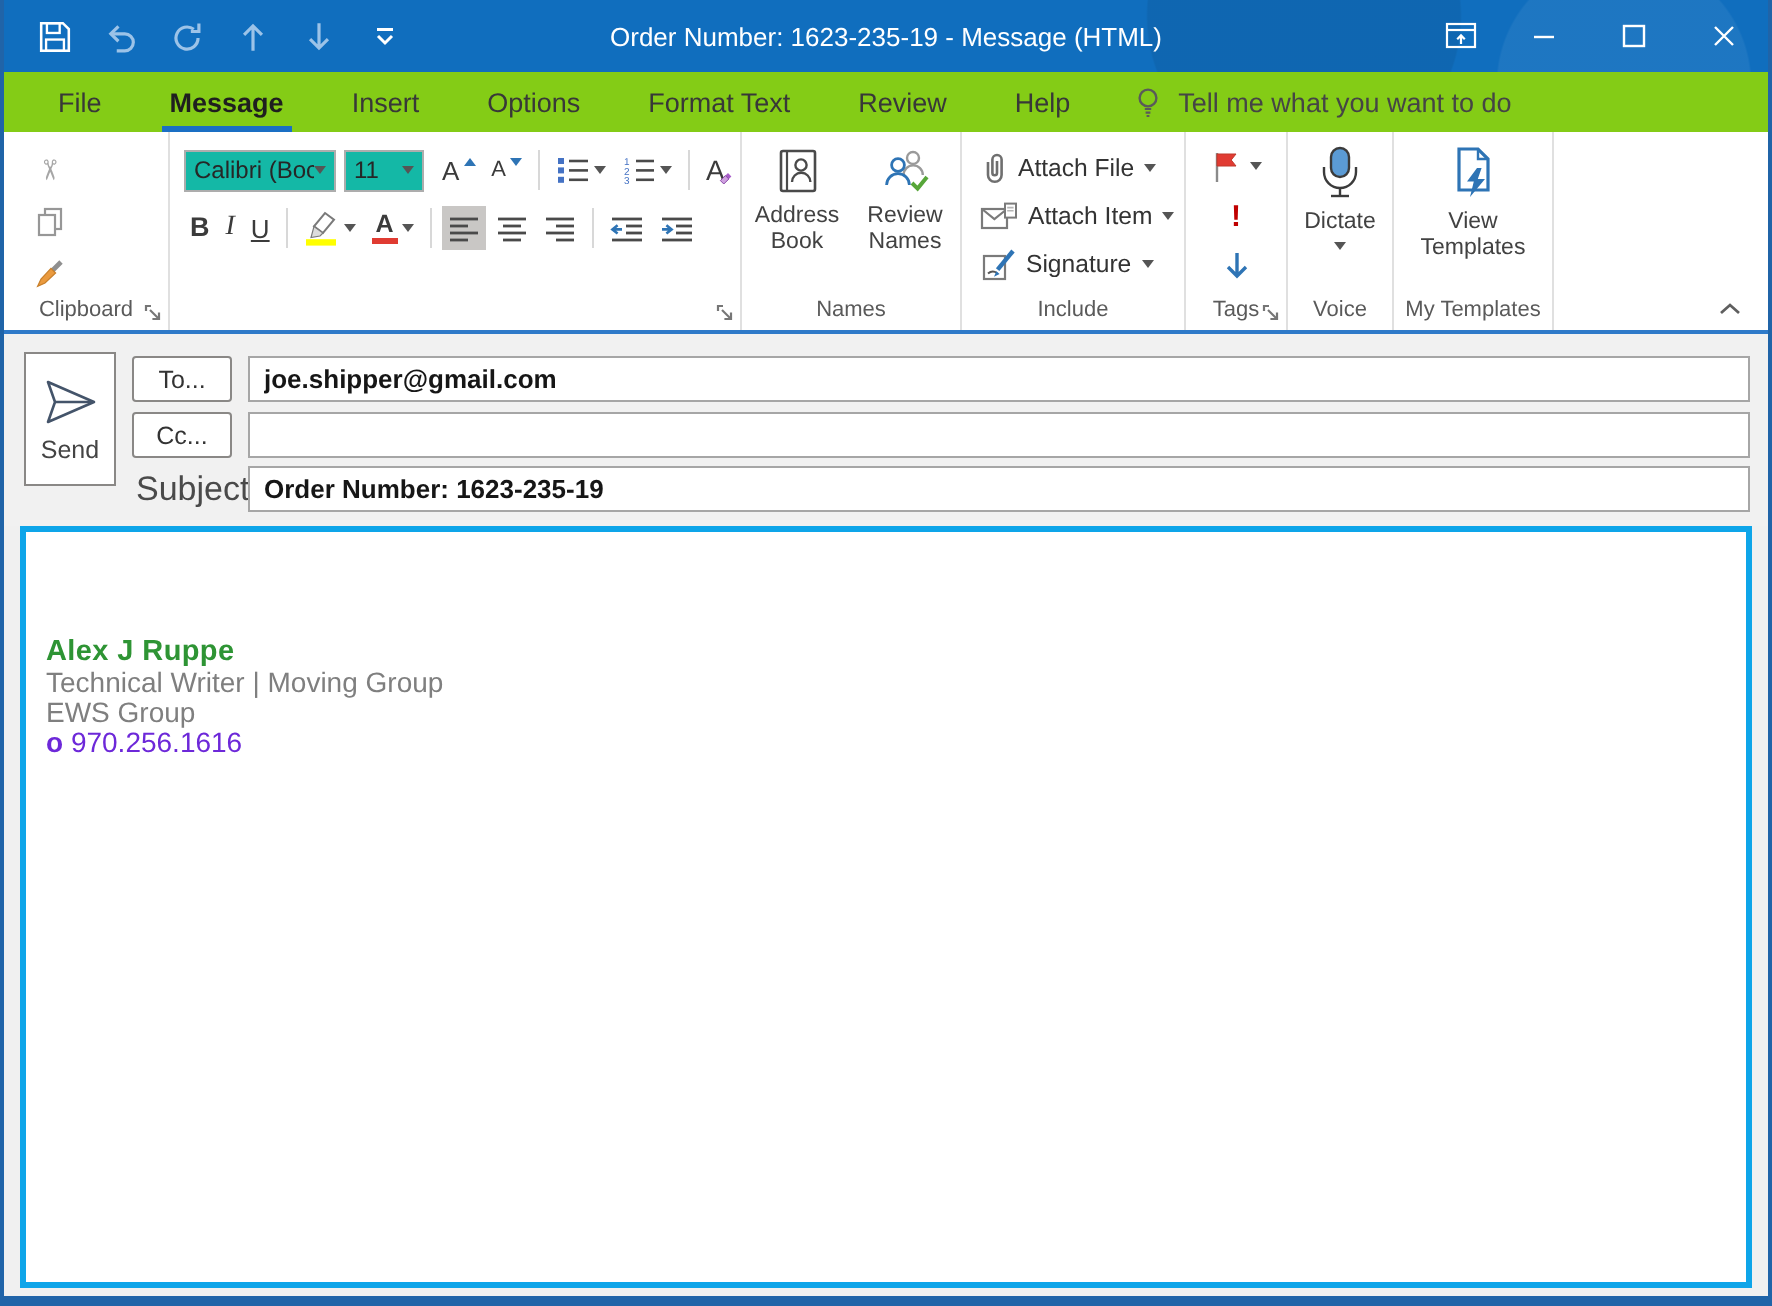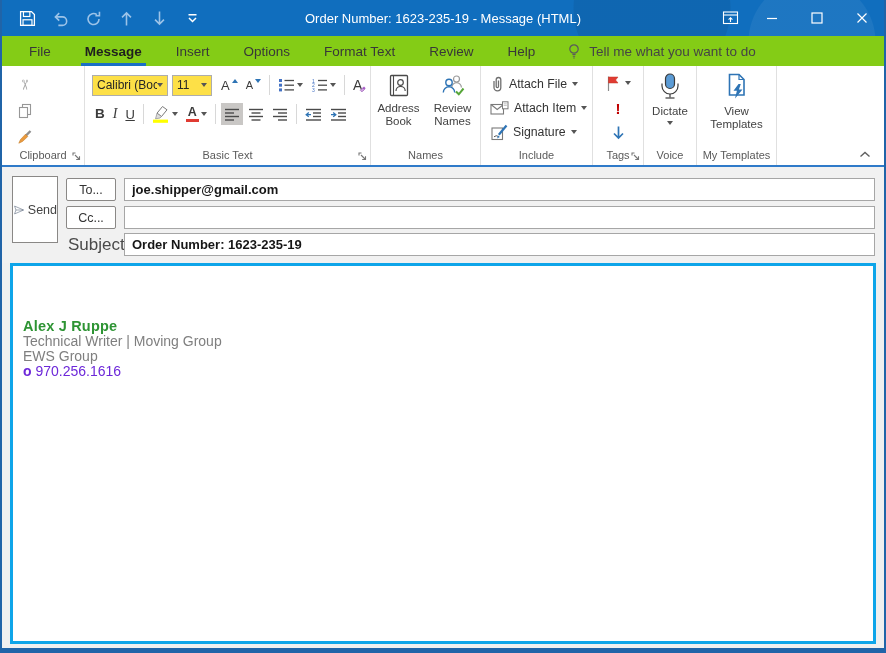--- a/index.html
+++ b/index.html
@@ -34,30 +34,30 @@
   .glabel{position:absolute;bottom:4px;left:0;right:0;text-align:center;font-size:11px;color:#5a5a5a;white-space:nowrap;}
   .launcher{position:absolute;right:3px;bottom:4px;}
   .bigbtn{display:flex;flex-direction:column;align-items:center;justify-content:flex-start;font-size:11.5px;color:#424242;line-height:13px;padding-top:7px;height:78px;}
   .bigbtn .lbl{margin-top:5px;text-align:center;}
   .caret-d{width:0;height:0;border-left:3.5px solid transparent;border-right:3.5px solid transparent;border-top:4px solid #555;display:inline-block;}
   .chev-u{width:0;height:0;border-left:3px solid transparent;border-right:3px solid transparent;border-bottom:4px solid #2e74b5;display:inline-block;}
   .chev-dn{width:0;height:0;border-left:3px solid transparent;border-right:3px solid transparent;border-top:4px solid #2e74b5;display:inline-block;}
   .vsep{width:1px;height:20px;background:#d8d8d8;margin:0 3px;flex-shrink:0;}
   .sbtn{height:22px;display:flex;align-items:center;justify-content:center;padding:0 3px;gap:2px;}
   .sbtn.sel{background:#c9c7c5;}
-  .combo{height:21px;border:1px solid #adadad;background:#fde047;display:flex;align-items:center;justify-content:space-between;font-size:12px;color:#262626;padding:0 4px;}
+  .combo{height:21px;border:1px solid #adadad;background:#14b8a6;display:flex;align-items:center;justify-content:space-between;font-size:12px;color:#262626;padding:0 4px;}
   .row1{position:absolute;top:8px;left:7px;display:flex;align-items:center;gap:2px;}
   .row2{position:absolute;top:37px;left:7px;display:flex;align-items:center;gap:2px;}
   .glyph{font-size:13px;color:#3b3b3b;line-height:1;}
   .inc-row{display:flex;align-items:center;gap:5px;height:24px;padding-left:9px;font-size:12.3px;color:#333;}
   
   .blue-divider{height:2px;background:#2f7ac9;}
   
   .chead{height:96px;background:#f1f1f1;position:relative;}
-  .sendbtn{position:absolute;left:10px;top:9px;width:46px;height:67px;background:#fff;border:1px solid #8a8886;display:flex;flex-direction:row;align-items:center;justify-content:center;gap:3px;font-size:12.5px;color:#444;}
+  .sendbtn{position:absolute;left:10px;top:9px;width:46px;height:67px;background:#fff;border:1px solid #8a8886;display:flex;flex-direction:column;align-items:center;justify-content:center;gap:3px;font-size:12.5px;color:#444;}
   .hrow{position:absolute;left:64px;right:9px;height:23px;display:flex;align-items:center;}
   .fieldbtn{width:50px;height:23px;background:#fff;border:1px solid #8a8886;border-radius:2px;font-size:12.5px;color:#333;display:flex;align-items:center;justify-content:center;flex-shrink:0;font-family:inherit;}
   .fieldlbl{width:50px;font-size:17px;color:#4a4a4a;flex-shrink:0;padding-left:2px;}
   .hfield{flex:1;margin-left:8px;height:23px;border:1px solid #a6a6a6;background:#fff;font-size:13px;font-weight:bold;color:#161616;padding:0 7px;font-family:inherit;outline:none;}
   
   .mbody{margin:0 8px;height:381px;background:#fff;border:3px solid #0ea5e9;position:relative;}
   .sig{position:absolute;left:10px;top:52px;}
   .sig .nm{font-size:14.5px;font-weight:bold;letter-spacing:0.2px;}
   .sig .ln{font-size:14px;line-height:15px;}
   svg{display:block;}
@@ -295,21 +295,20 @@
         <span class="sbtn">
           <svg width="17" height="13" viewBox="0 0 17 13">
               <line x1="1" y1="1.5" x2="16" y2="1.5" stroke="#4a4a4a" stroke-width="1.4"></line>
               <line x1="8" y1="5" x2="16" y2="5" stroke="#4a4a4a" stroke-width="1.4"></line>
               <line x1="8" y1="8.5" x2="16" y2="8.5" stroke="#4a4a4a" stroke-width="1.4"></line>
               <line x1="1" y1="12" x2="16" y2="12" stroke="#4a4a4a" stroke-width="1.4"></line>
               <path d="M1 6.7 H5.5 M3.2 4.6 L5.8 6.7 L3.2 8.8" fill="none" stroke="#2e74b5" stroke-width="1.3"></path>
             </svg>
         </span>
       </div>
-      <span class="glabel">Basic Text</span>
       <span class="launcher">
         <svg width="9" height="9" viewBox="0 0 9 9">
             <path d="M1 3.5 V1 H3.5" fill="none" stroke="#767676" stroke-width="1.1"></path>
             <path d="M3 3 L7 7" stroke="#767676" stroke-width="1.1"></path>
             <path d="M7.5 4.2 V7.5 H4.2" fill="none" stroke="#767676" stroke-width="1.1"></path>
           </svg>
       </span>
     </div>
 
     <div class="rgroup" style="width:110px;">

